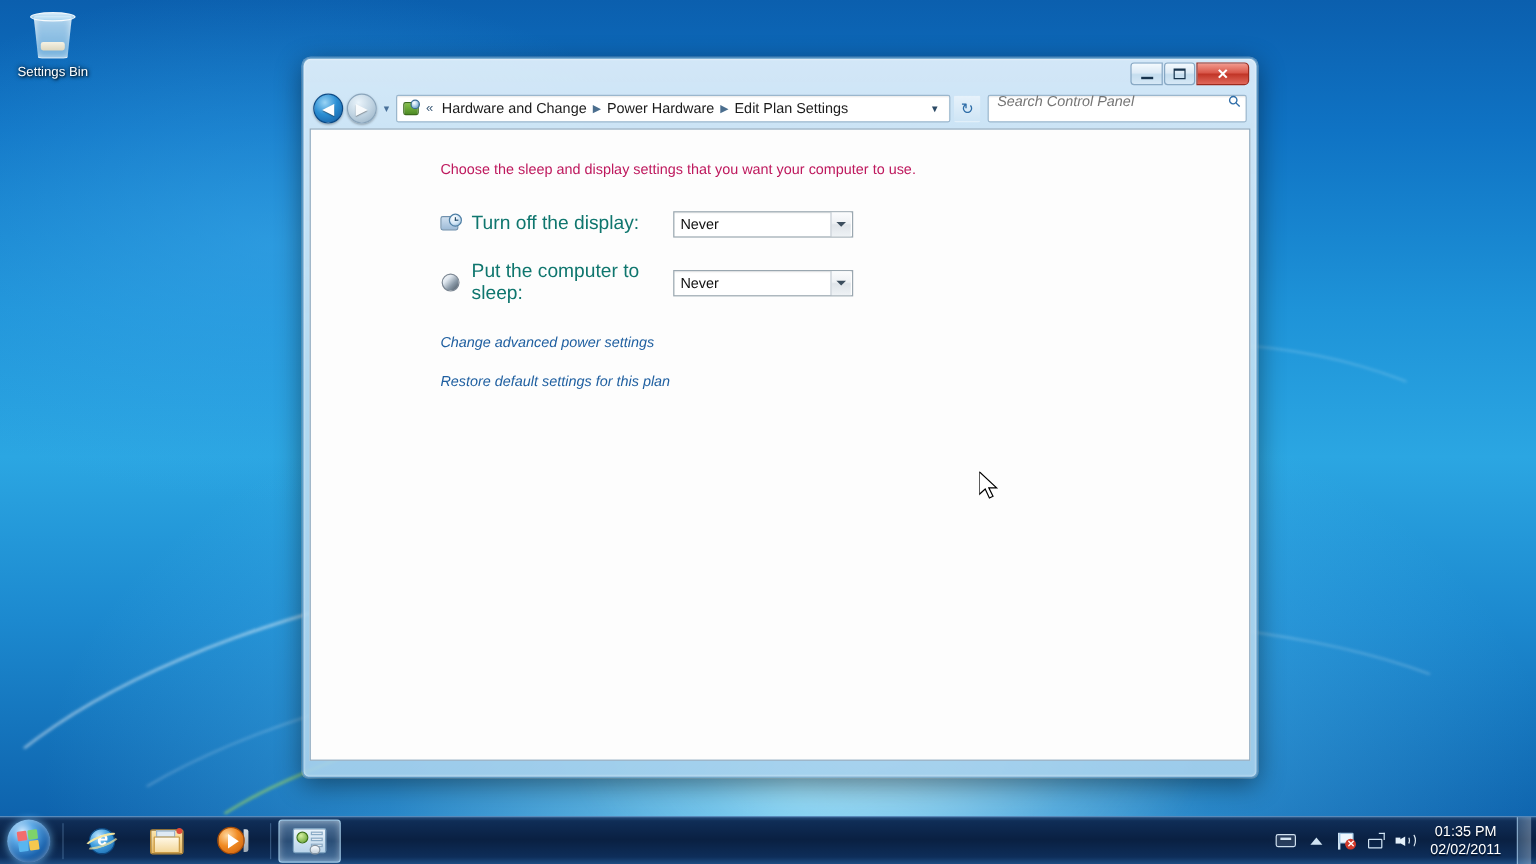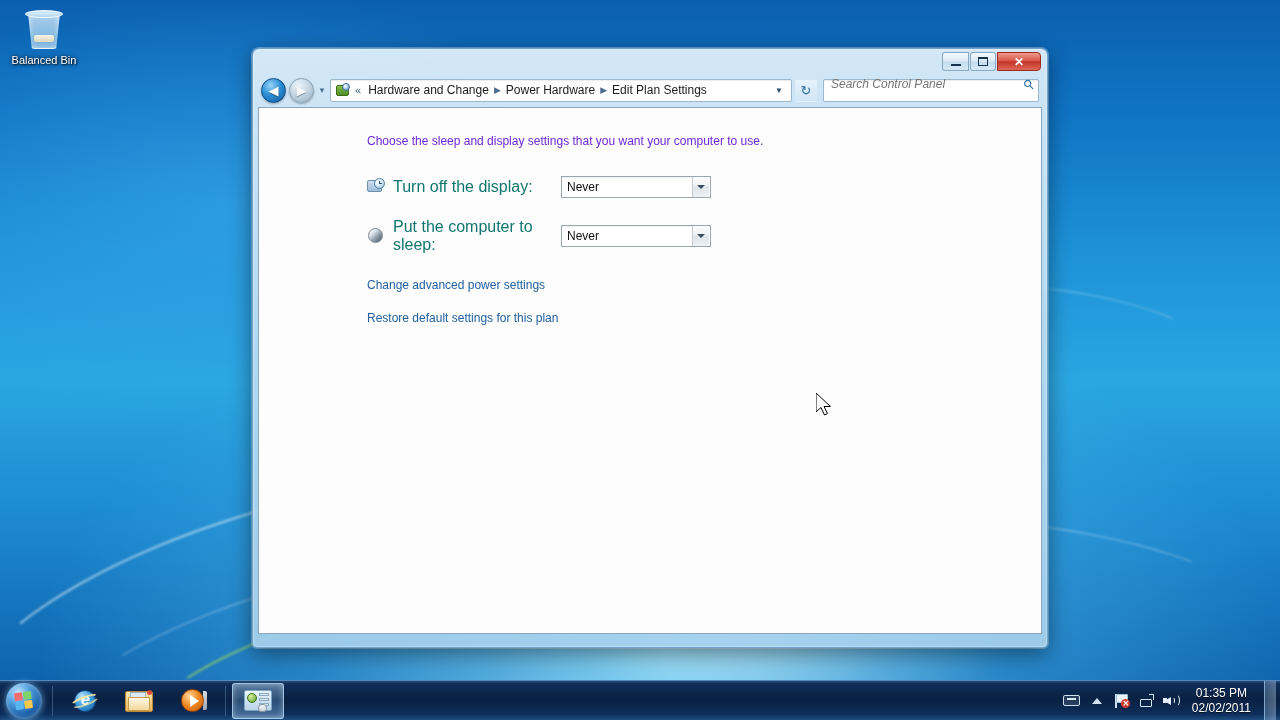--- a/index.html
+++ b/index.html
@@ -173,21 +173,21 @@
 
   
   .client {
     height: 527px; background: #fdfdfd; border: 1px solid #8ba7bd;
     display: flex; flex-direction: column; overflow: hidden;
   }
   .content { flex: 1; padding: 26px 0 0 108px; }
   .page-title {
     font-size: 16px; color: #1c5a96; font-weight: normal; margin-bottom: 8px; letter-spacing: .1px;
   }
-  .page-sub { font-size: 12px; color: #6d28d9; margin-bottom: 28px; }
+  .page-sub { font-size: 12px; color: #be185d; margin-bottom: 28px; }
 
   .setting-row { display: flex; align-items: center; margin-bottom: 20px; }
   .row-icon { width: 18px; height: 18px; margin-right: 8px; position: relative; flex: 0 0 18px; }
   .mon {
     position: absolute; left: 0; top: 2px; width: 15px; height: 12px; border-radius: 2px;
     background: linear-gradient(180deg,#cfe0f0,#9fbcd8); border: 1px solid #6f90ad;
   }
   .mon-clock {
     position: absolute; left: 7px; top: 0px; width: 11px; height: 11px; border-radius: 50%;
     background: radial-gradient(circle at 35% 30%, #fff, #cfe4f5 55%, #7ea8c9 100%);
@@ -208,21 +208,21 @@
     font-size: 12px; color: #111; padding-left: 5px; cursor: default;
     box-shadow: inset 0 1px 1px rgba(0,0,0,.06);
   }
   .combo-btn {
     width: 17px; height: 20px; margin: 0 1px 0 0; display: flex; align-items: center; justify-content: center;
     background: linear-gradient(180deg,#fbfcfd 0%,#eef1f4 45%,#dfe4e9 52%,#eef2f5 100%);
     border-left: 1px solid #c2cbd2;
   }
   .combo-tri { width: 0; height: 0; border-left: 4px solid transparent; border-right: 4px solid transparent; border-top: 4px solid #3c4e5e; }
 
-  .link-row { margin-top: 24px; }
+  .link-row { margin-top: 24px; font-style: italic; }
   .cp-link {
     display: inline-block; font-size: 12px; color: #1f5fa0; cursor: pointer; margin-bottom: 19px;
   }
 
   .footer {
     height: 52px; border-top: 1px solid #dcdcdc; background: #fdfdfd;
     display: flex; align-items: center; justify-content: flex-end; padding-right: 108px; gap: 10px;
   }
   .btn {
     min-width: 88px; height: 23px; padding: 0 12px; font-size: 12px; color: #111;
@@ -339,21 +339,21 @@
   <div class="streak sw1"></div>
   <div class="streak sw2"></div>
   <div class="streak sw3"></div>
 
   <div id="recycle-bin">
     <div class="bin-art">
       <div class="bin-body"></div>
       <div class="bin-paper"></div>
       <div class="bin-lid"></div>
     </div>
-    <div class="bin-label">Balanced Bin</div>
+    <div class="bin-label">Settings Bin</div>
   </div>
 </div>
 
 <div id="cp-window">
 
   <div class="titlebar">
     <div class="win-buttons">
       <div class="wb min">
           <span class="glyph-min"></span>
         </div>

